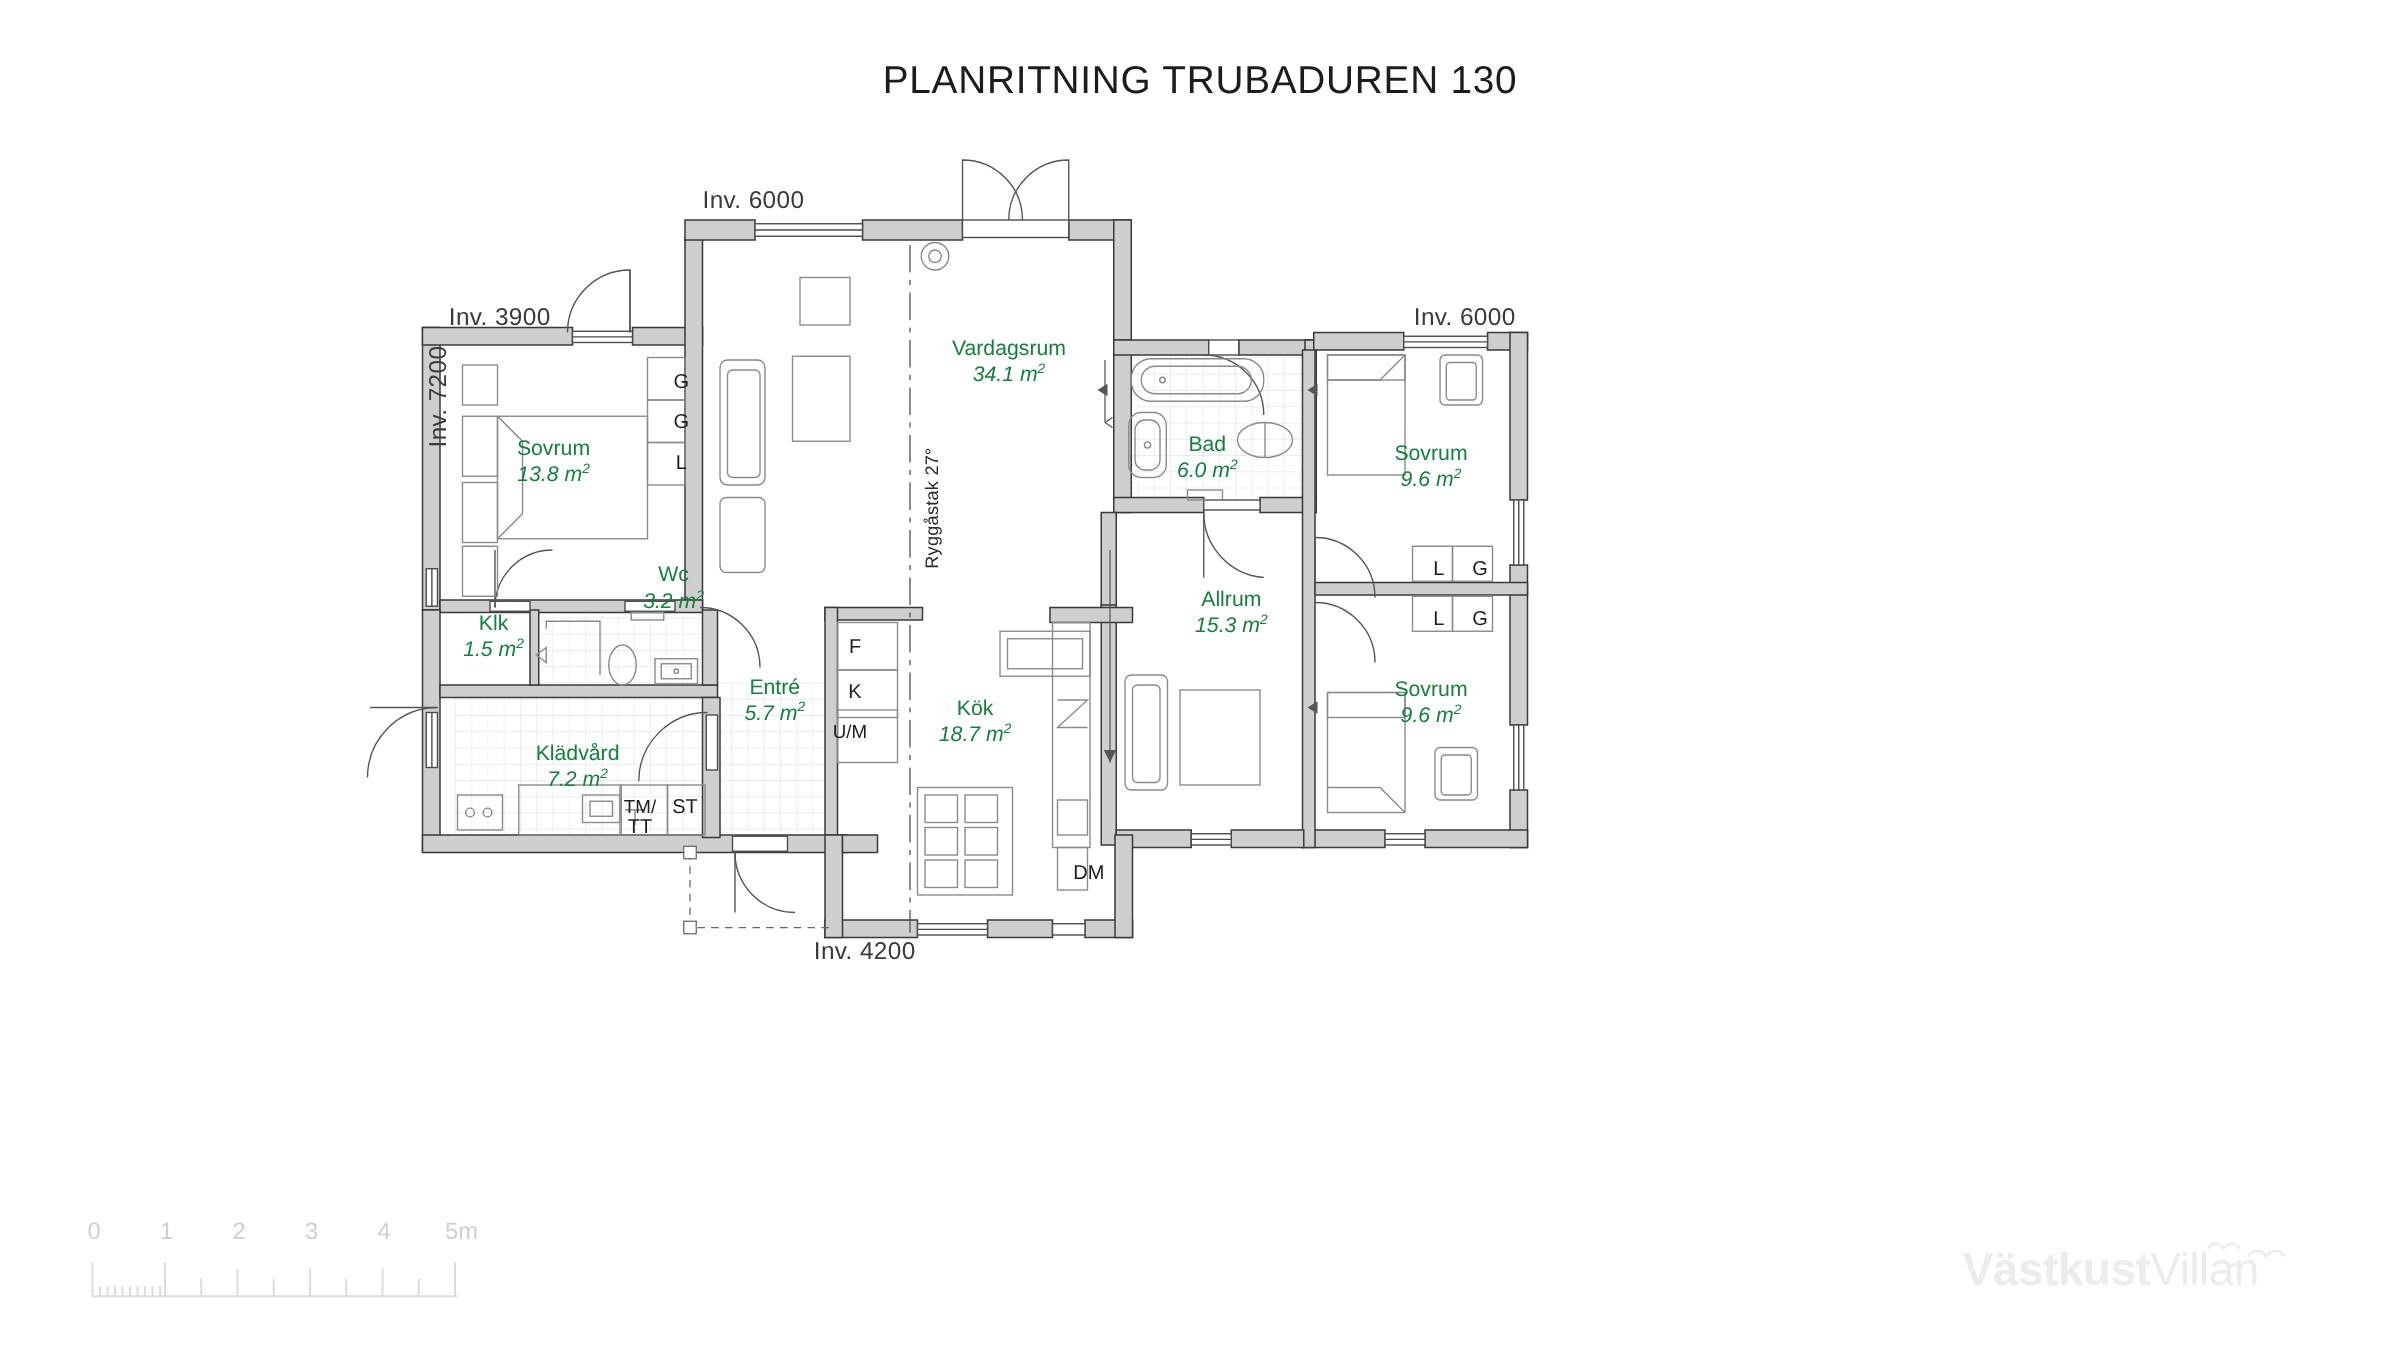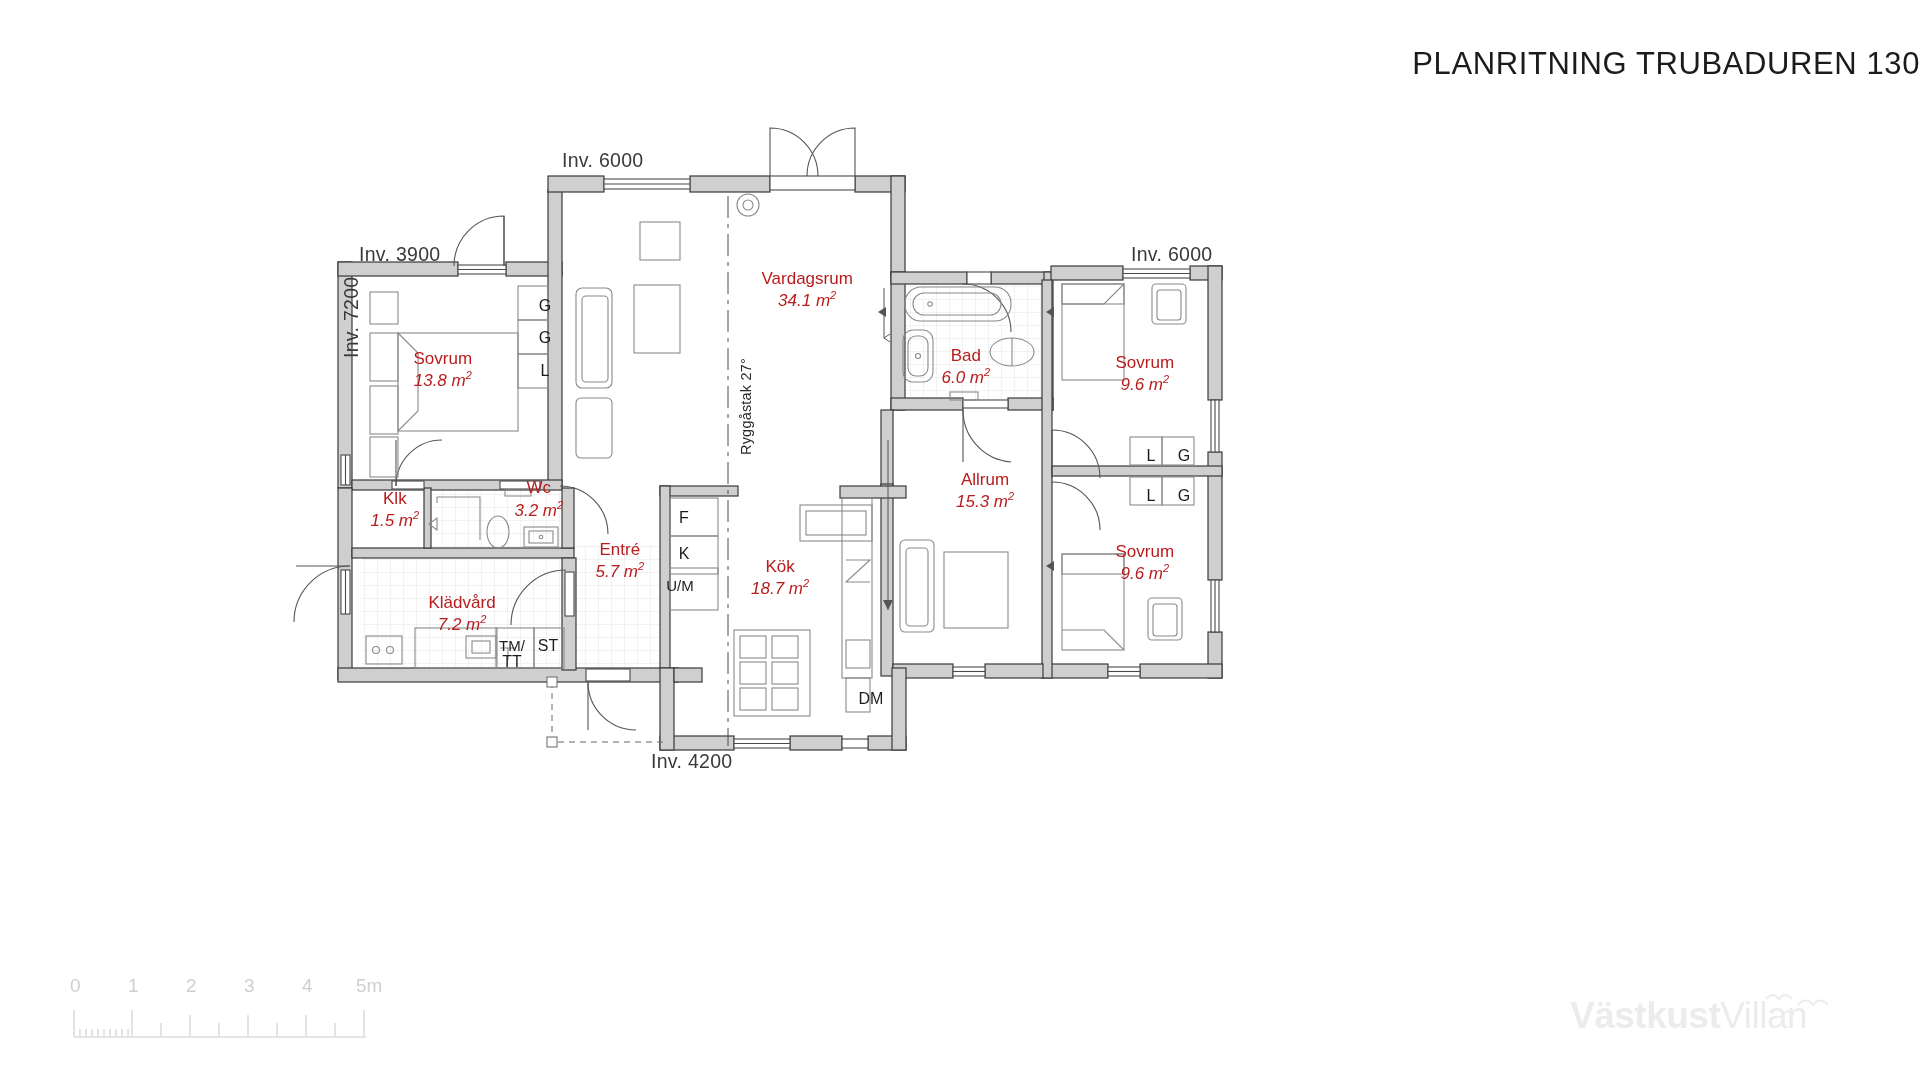--- a/index.html
+++ b/index.html
@@ -3,30 +3,30 @@
 <meta charset="utf-8">
 <title>Planritning</title>
 <style>
   html,body{margin:0;padding:0;background:#ffffff;}
   body{
     width:1920px;height:1089px;position:relative;overflow:hidden;
     font-family:"Liberation Sans","DejaVu Sans",sans-serif;
     color:#1a1a1a;
   }
   #plan-title{
-    position:absolute;top:46px;left:0;width:1920px;text-align:right;
+    position:absolute;top:46px;left:0;width:1920px;text-align:center;
     font-size:31px;font-weight:400;letter-spacing:0.6px;color:#1c1c1c;
   }
   
   #drawing{position:absolute;left:0;top:0;width:1920px;height:1089px;}
   .svgwrap{position:absolute;left:0;top:0;}
   
   .rlabel{
     position:absolute;text-align:center;line-height:1.22;
-    font-size:17px;color:#b91c1c;white-space:nowrap;
+    font-size:17px;color:#15803d;white-space:nowrap;
   }
   .rlabel .nm{display:block;}
   .rlabel .ar{display:block;font-style:italic;}
   .rlabel sup{font-size:11px;vertical-align:super;}
   .invlabel{
     position:absolute;font-size:19.5px;color:#3a3a3a;white-space:nowrap;
     letter-spacing:0.3px;
   }
   .invlabel.rot{transform-origin:0 0;transform:rotate(-90deg);}
   .ridge{
@@ -344,21 +344,21 @@
 
 <div id="room-labels">
     <div class="rlabel" style="left: 413.5px; top: 348.5px;">
       <span class="nm">Sovrum</span>
       <span class="ar">13.8 m<sup>2</sup></span>
     </div>
     <div class="rlabel" style="left: 370.5px; top: 488.5px;">
       <span class="nm">Klk</span>
       <span class="ar">1.5 m<sup>2</sup></span>
     </div>
-    <div class="rlabel" style="left: 514.5px; top: 478px;">
+    <div class="rlabel" style="left: 514.5px; top: 450px;">
       <span class="nm">Wc</span>
       <span class="ar">3.2 m<sup>2</sup></span>
     </div>
     <div class="rlabel" style="left: 428.5px; top: 572.5px; margin-top: 20px;">
       <span class="nm">Klädvård</span>
       <span class="ar">7.2 m<sup>2</sup></span>
     </div>
     <div class="rlabel" style="left: 595.5px; top: 539.5px;">
       <span class="nm">Entré</span>
       <span class="ar">5.7 m<sup>2</sup></span>

